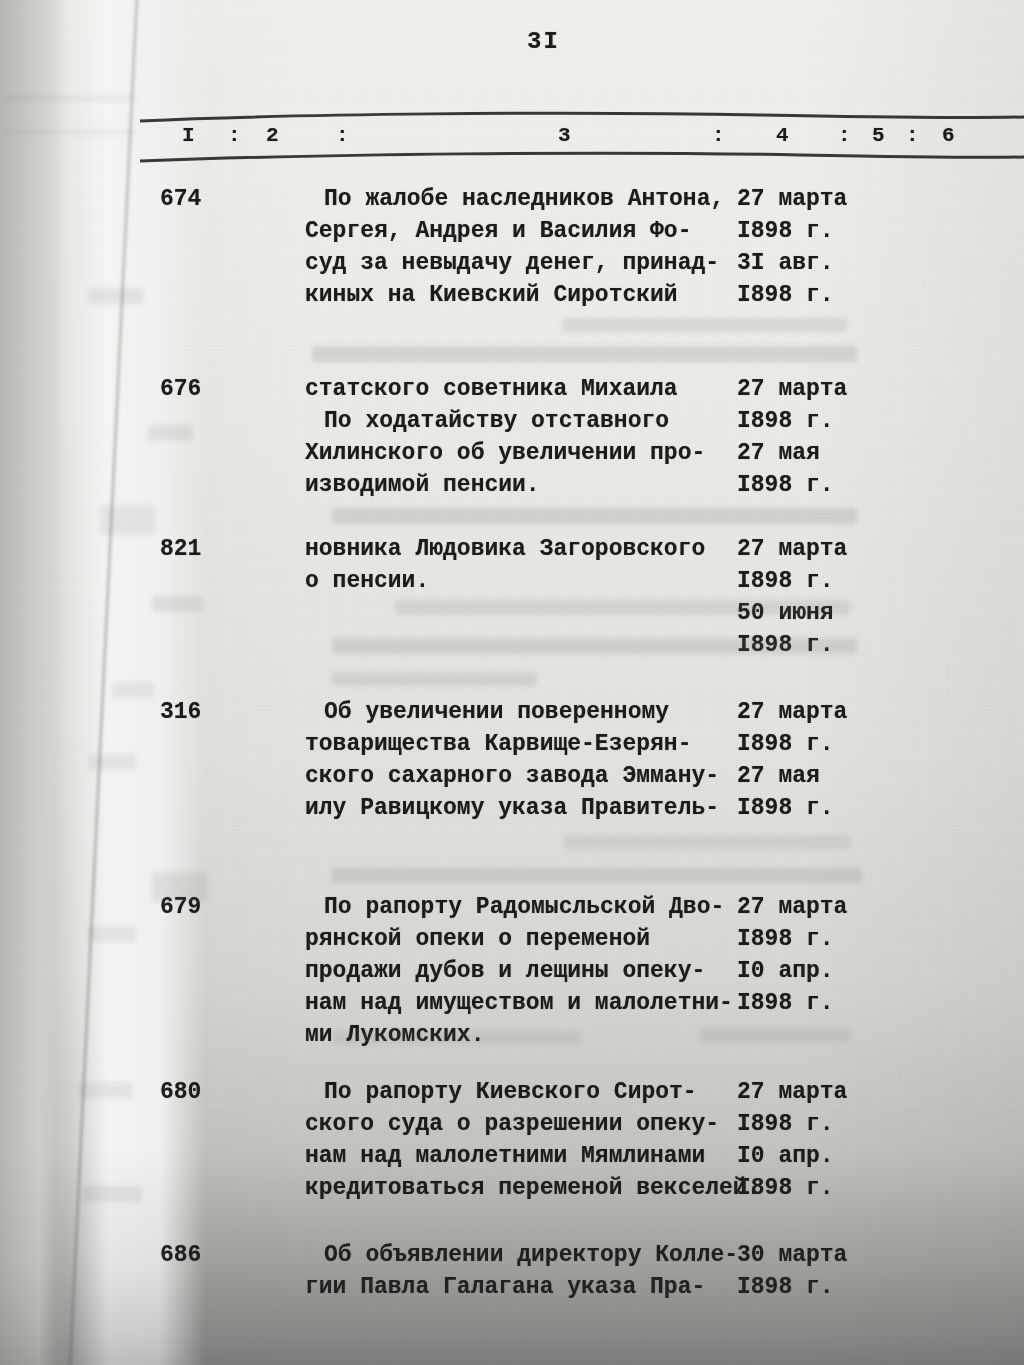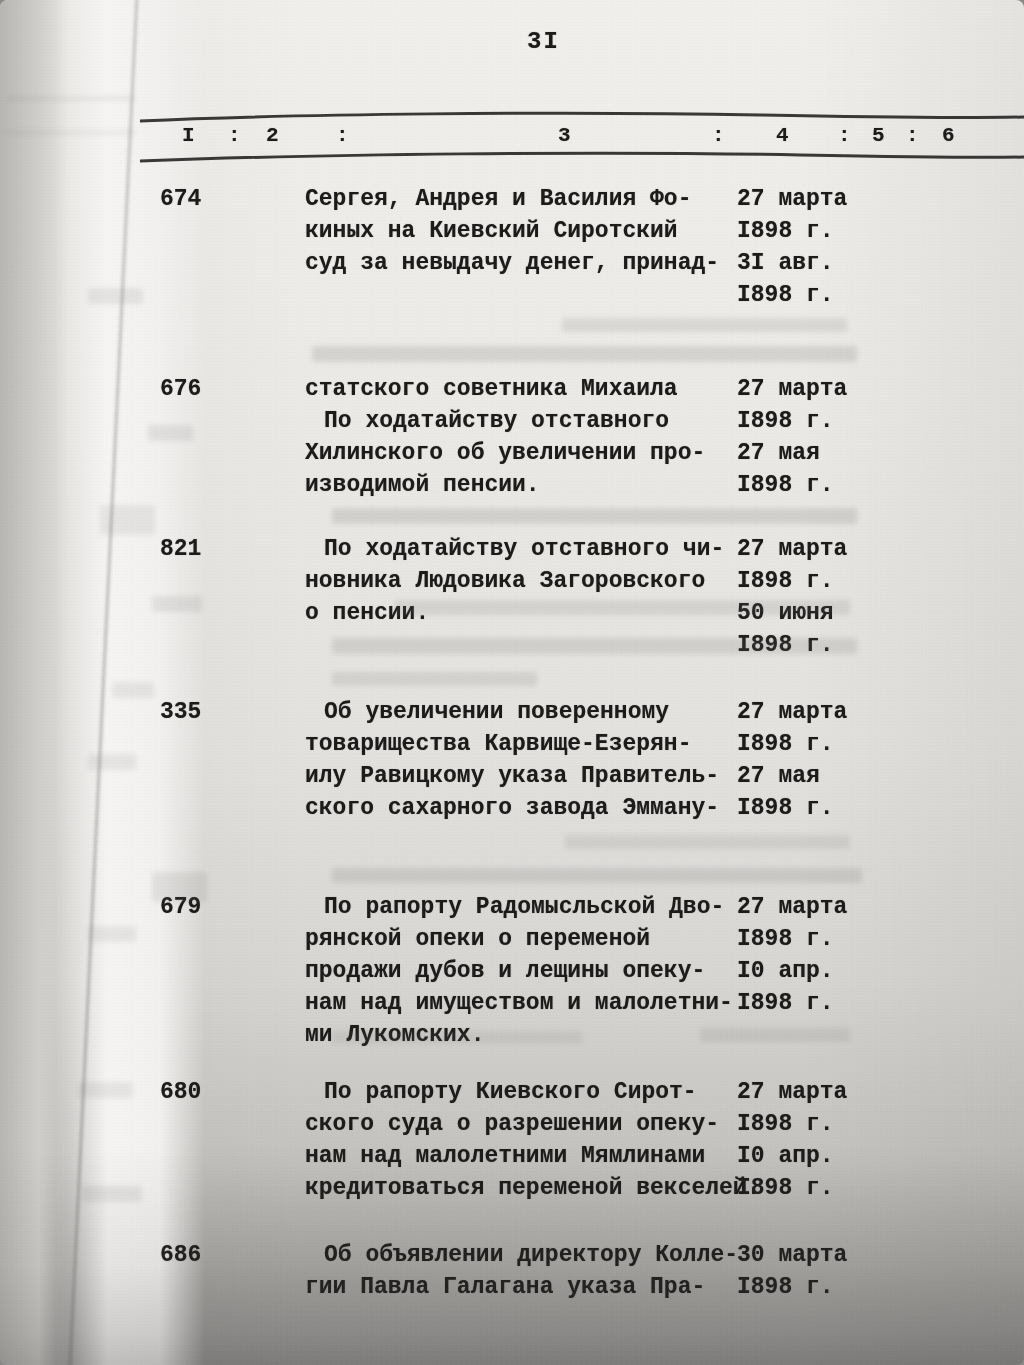--- a/index.html
+++ b/index.html
@@ -5,21 +5,20 @@
   html,body{margin:0;padding:0;background:#8a8987;}
   .photo{
     position:relative;
     width:1024px;height:1365px;
     overflow:hidden;
     font-family:"Liberation Mono","DejaVu Sans Mono",monospace;
     background:
       linear-gradient(90deg, rgba(0,0,0,0.04) 0%, rgba(0,0,0,0) 30%, rgba(0,0,0,0) 78%, rgba(0,0,0,0.05) 100%),
       linear-gradient(180deg, #f0efec 0%, #eae9e6 30%, #e2e1de 55%, #d6d5d2 72%, #c2c1be 85%, #a5a4a1 94%, #989795 100%);
     color:#1c1b1a;
-    border-radius:8px;
   }
   
   .gutter-dark{position:absolute;left:0;top:0;width:70px;height:100%;
     background:linear-gradient(90deg,#b7b6b3 0%,#cfcecb 55%,rgba(233,232,229,0) 100%);}
   .gutter-light{position:absolute;left:55px;top:0;width:150px;height:100%;
     background:linear-gradient(90deg,rgba(246,245,243,0) 0%,#f5f4f2 35%,#f1f0ee 70%,rgba(235,234,231,0) 100%);}
   .crease{position:absolute;left:136px;top:-15px;width:3px;height:1420px;
     background:linear-gradient(180deg,rgba(140,140,138,0.45),rgba(120,120,118,0.55));
     transform:rotate(2.8deg);transform-origin:top left;filter:blur(1.5px);}
   .bottom-shade{position:absolute;left:0;bottom:0;width:100%;height:220px;
@@ -95,23 +94,24 @@
         <div class="hdr-cell">5</div>
         <div class="hdr-cell">:</div>
         <div class="hdr-cell">6</div>
       </div>
   </div>
 
   <div id="entries">
       <div class="entry">
         <div class="num">674</div>
         <div class="desc">
+          <div class="line first">По жалобе наследников Антона,</div>
           <div class="line">Сергея, Андрея и Василия Фо-</div>
+          <div class="line">суд за невыдачу денег, принад-</div>
           <div class="line">киных на Киевский Сиротский</div>
-          <div class="line">суд за невыдачу денег, принад-</div>
         </div>
         <div class="dates">
           <div class="line">27 марта</div>
           <div class="line">I898 г.</div>
           <div class="line">3I авг.</div>
           <div class="line">I898 г.</div>
         </div>
       </div>
       <div class="entry">
         <div class="num">676</div>
@@ -124,38 +124,37 @@
         <div class="dates">
           <div class="line">27 марта</div>
           <div class="line">I898 г.</div>
           <div class="line">27 мая</div>
           <div class="line">I898 г.</div>
         </div>
       </div>
       <div class="entry">
         <div class="num">821</div>
         <div class="desc">
-          <div class="line first">По ходатайству отставного чи-</div>
           <div class="line">новника Людовика Загоровского</div>
           <div class="line">о пенсии.</div>
         </div>
         <div class="dates">
           <div class="line">27 марта</div>
           <div class="line">I898 г.</div>
           <div class="line">50 июня</div>
           <div class="line">I898 г.</div>
         </div>
       </div>
       <div class="entry">
-        <div class="num">335</div>
+        <div class="num">316</div>
         <div class="desc">
           <div class="line first">Об увеличении поверенному</div>
           <div class="line">товарищества Карвище-Езерян-</div>
+          <div class="line">ского сахарного завода Эмману-</div>
           <div class="line">илу Равицкому указа Правитель-</div>
-          <div class="line">ского сахарного завода Эмману-</div>
         </div>
         <div class="dates">
           <div class="line">27 марта</div>
           <div class="line">I898 г.</div>
           <div class="line">27 мая</div>
           <div class="line">I898 г.</div>
         </div>
       </div>
       <div class="entry">
         <div class="num">679</div>

